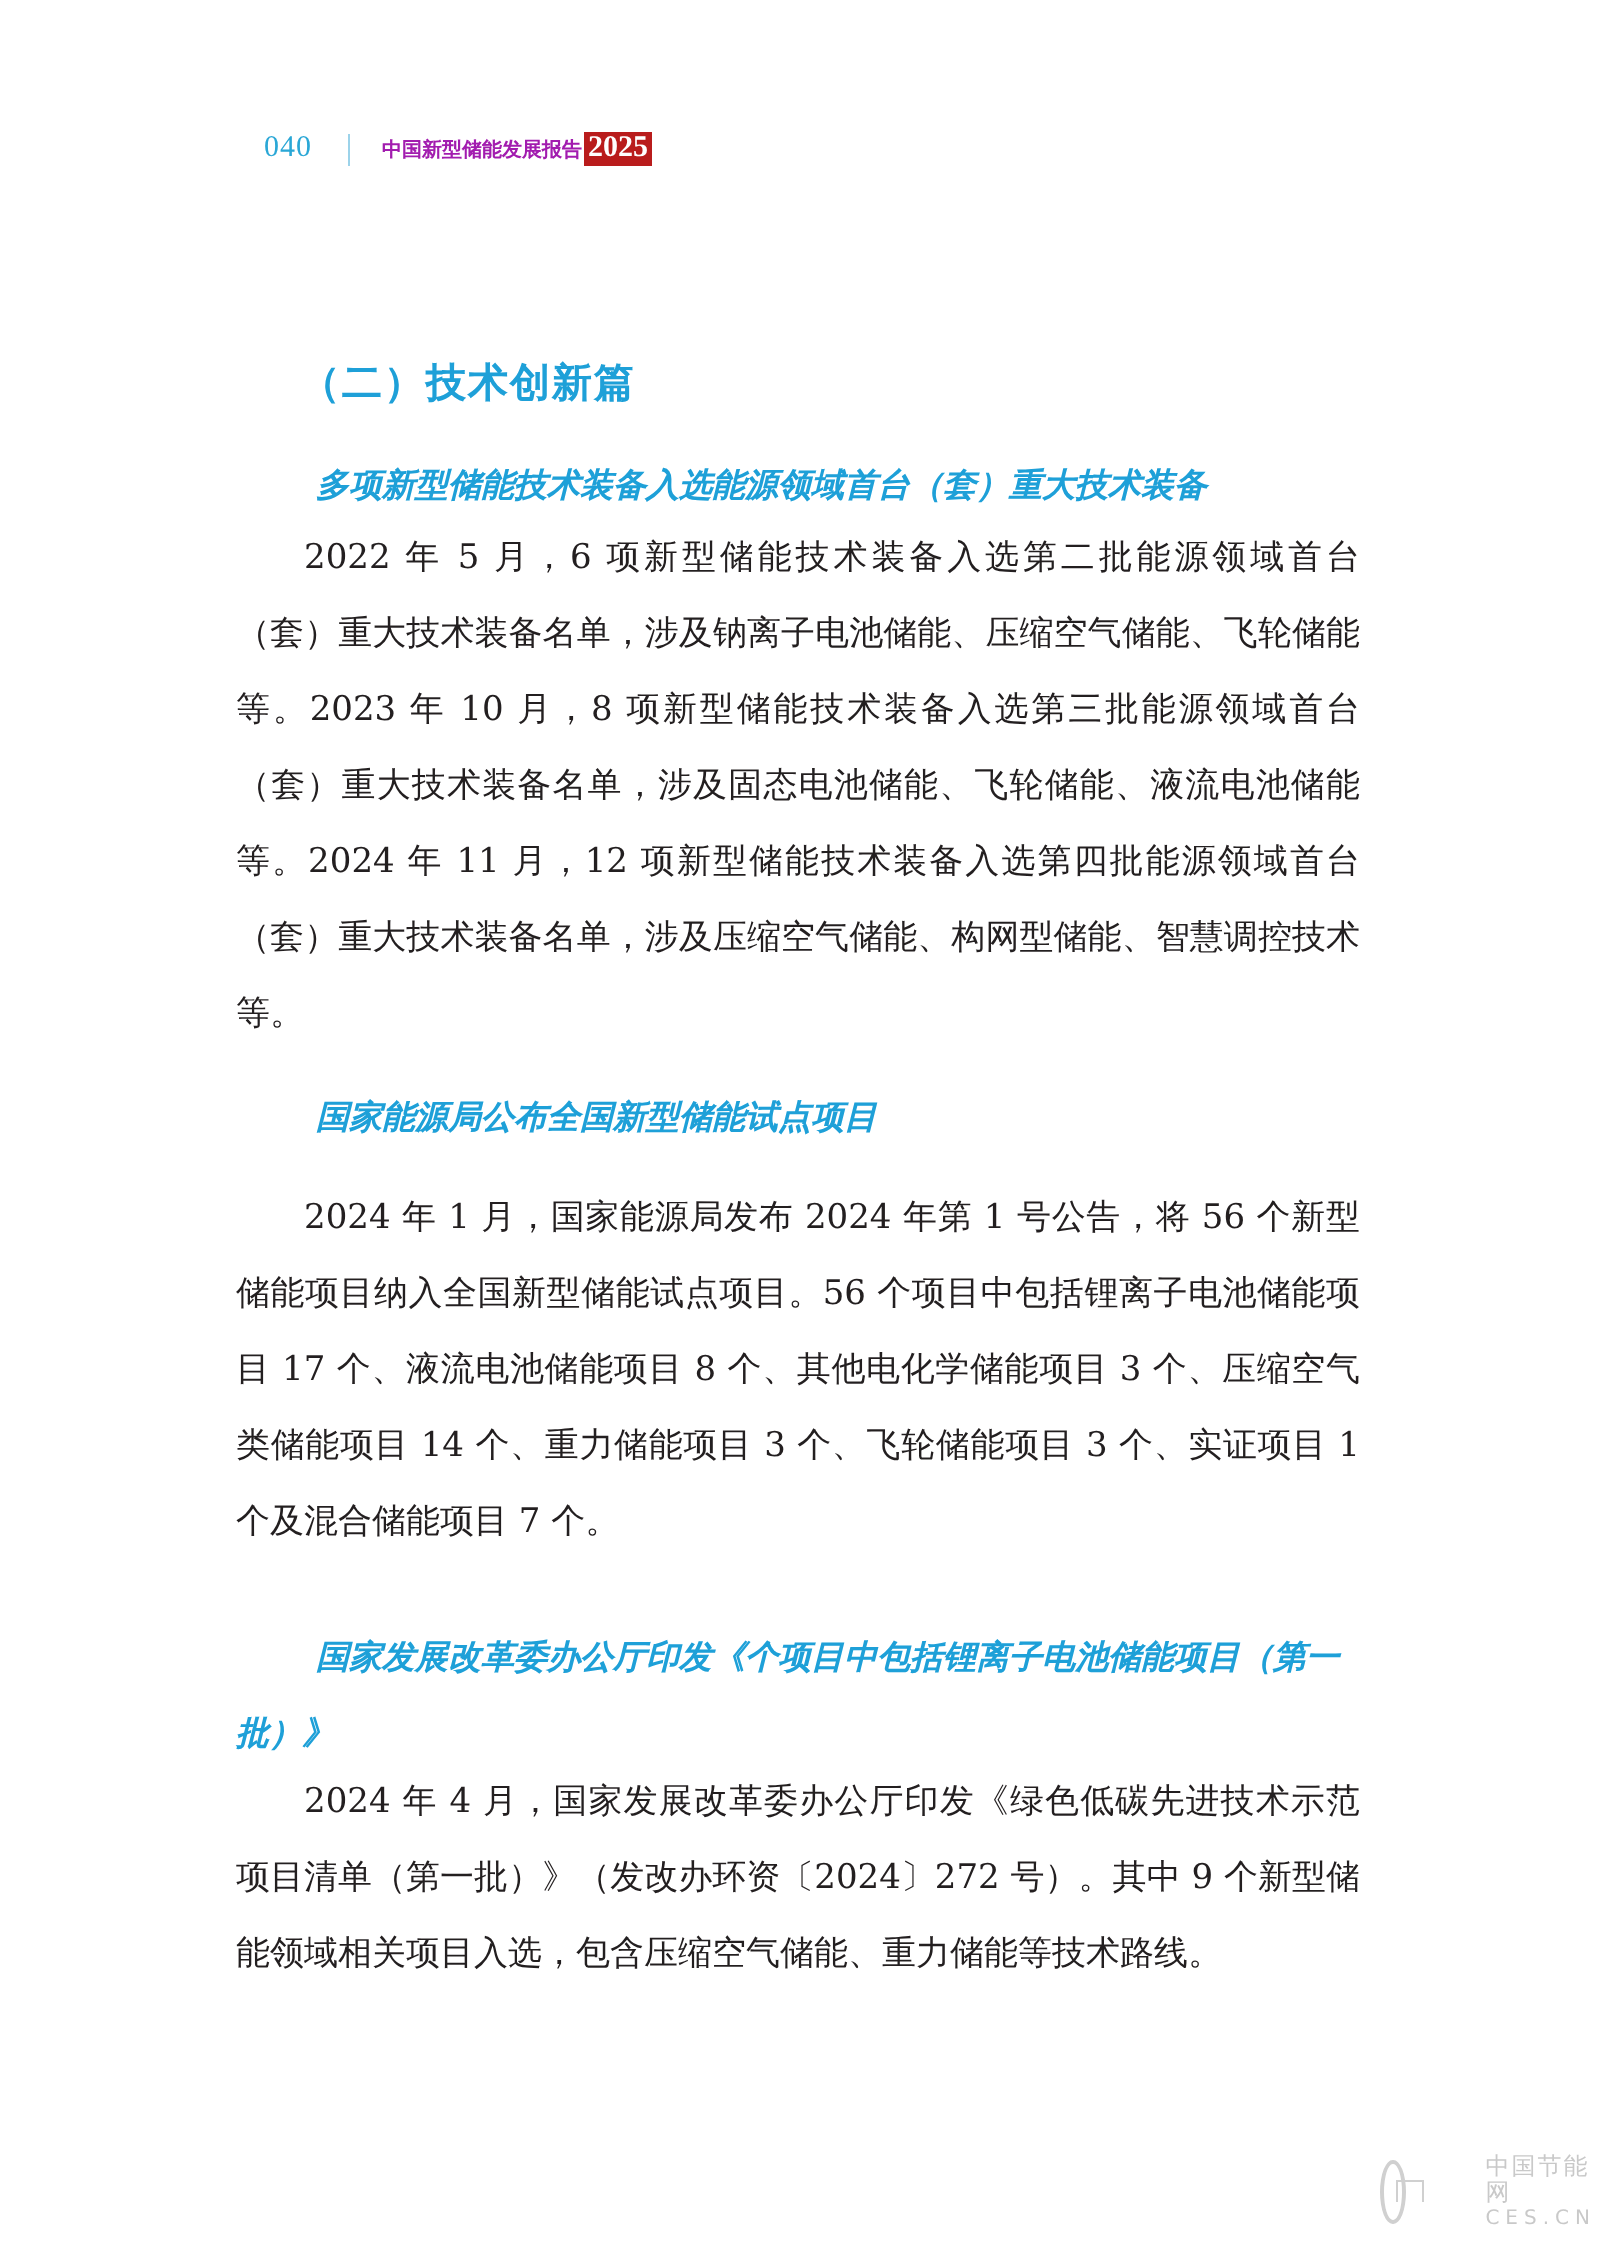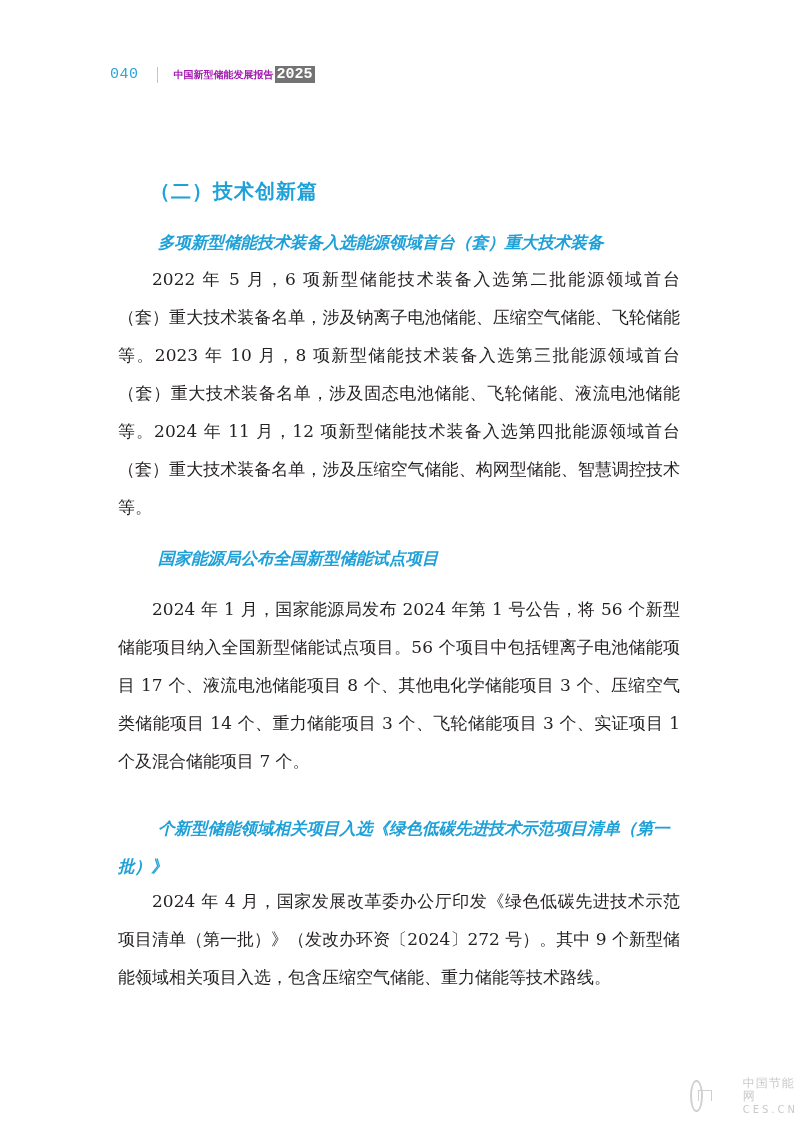--- a/index.html
+++ b/index.html
@@ -1,27 +1,27 @@
 <!DOCTYPE html>
 <html><head>
 <meta charset="utf-8">
 <style>
   html, body { margin: 0; padding: 0; }
   body {
     width: 800px; height: 1123px; background: #ffffff; position: relative; overflow: hidden;
     font-family: "DejaVu Serif", "Liberation Serif", serif; color: #231f20;
   }
   .header {
-    position: absolute; left: 110px; top: 66px; display: flex; align-items: center;
-    font-family: Liberation Mono, monospace;
+    position: absolute; left: 132px; top: 66px; display: flex; align-items: center;
+    font-family: Liberation Serif, serif;
   }
   .page-num { color: #2aa7d6; font-size: 15px; letter-spacing: 0.5px; }
   .header-sep { width: 1px; height: 16px; background: #9cd3ea; margin: 0 16px 0 18px; }
   .report-title { color: #a21caf; font-size: 10px; font-weight: bold; }
-  .report-year { background: #737373; color: #ffffff; font-weight: bold; font-size: 15px; padding: 0 2px; margin-left: 1px; }
+  .report-year { background: #b91c1c; color: #ffffff; font-weight: bold; font-size: 15px; padding: 0 2px; margin-left: 1px; }
 
   .content { position: absolute; left: 0; top: 0; width: 800px; }
   .section-title {
     position: absolute; left: 150px; top: 178px; color: #1ea0d8;
     font-family: "DejaVu Sans", "Liberation Sans", sans-serif; font-size: 20px; font-weight: bold; letter-spacing: 1px;
   }
   .sub-heading {
     position: absolute; left: 158px; color: #1ea0d8;
     font-family: "DejaVu Sans", "Liberation Sans", sans-serif; font-size: 16.5px; font-weight: bold;
     width: 520px; line-height: 38px; font-style: italic;
@@ -52,21 +52,21 @@
 
 <div class="content">
   <div class="section-title">（二）技术创新篇</div>
 
   <div class="sub-heading" style="top:224px;">多项新型储能技术装备入选能源领域首台（套）重大技术装备</div>
   <div class="para" style="top:260px;">2022 年 5 月，6 项新型储能技术装备入选第二批能源领域首台（套）重大技术装备名单，涉及钠离子电池储能、压缩空气储能、飞轮储能等。2023 年 10 月，8 项新型储能技术装备入选第三批能源领域首台（套）重大技术装备名单，涉及固态电池储能、飞轮储能、液流电池储能等。2024 年 11 月，12 项新型储能技术装备入选第四批能源领域首台（套）重大技术装备名单，涉及压缩空气储能、构网型储能、智慧调控技术等。</div>
 
   <div class="sub-heading" style="top:540px;">国家能源局公布全国新型储能试点项目</div>
   <div class="para" style="top:590px;">2024 年 1 月，国家能源局发布 2024 年第 1 号公告，将 56 个新型储能项目纳入全国新型储能试点项目。56 个项目中包括锂离子电池储能项目 17 个、液流电池储能项目 8 个、其他电化学储能项目 3 个、压缩空气类储能项目 14 个、重力储能项目 3 个、飞轮储能项目 3 个、实证项目 1 个及混合储能项目 7 个。</div>
 
-  <div class="sub-heading" style="top:810px; left:118px; text-indent:40px; width:562px;">个新型储能领域相关项目入选《绿色低碳先进技术示范项目清单（第一批）》</div>
+  <div class="sub-heading" style="top:810px; left:118px; text-indent:40px; width:562px;">国家发展改革委办公厅印发《个项目中包括锂离子电池储能项目（第一批）》</div>
   <div class="para" style="top:882px;">2024 年 4 月，国家发展改革委办公厅印发《绿色低碳先进技术示范项目清单（第一批）》（发改办环资〔2024〕272 号）。其中 9 个新型储能领域相关项目入选，包含压缩空气储能、重力储能等技术路线。</div>
 </div>
 
 <div class="watermark">
   <div class="wm-logo"></div>
   <div class="wm-text">
     <span class="wm-cn">中国节能网</span>
     <span class="wm-en">CES.CN</span>
   </div>
 </div>

